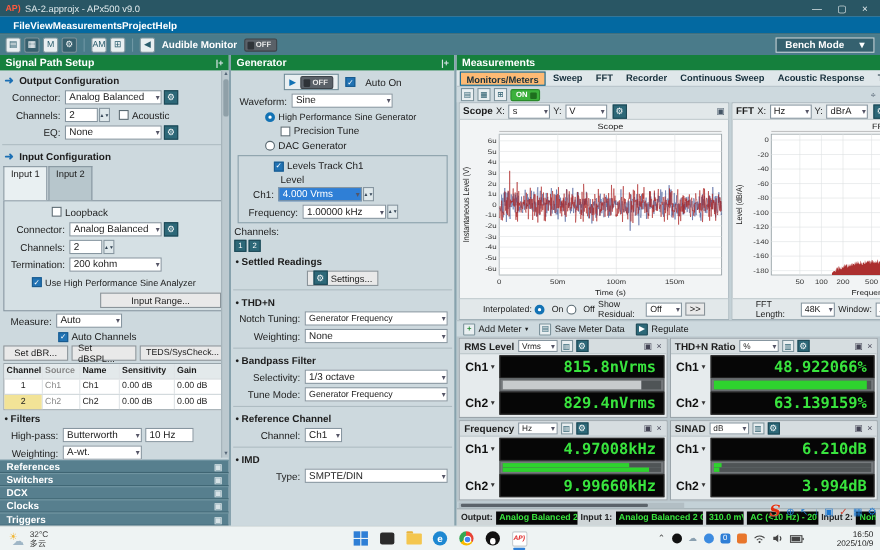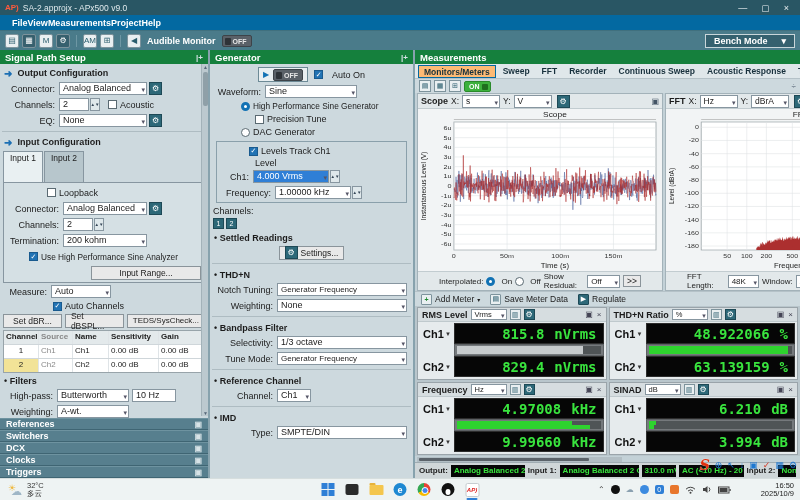--- a/index.html
+++ b/index.html
@@ -98,21 +98,21 @@
   .ic.reg{background:#2d6878;color:#fff;border:1px solid #1d4956;}
   .mgrid{flex:1;display:grid;grid-template-columns:1fr 1fr;grid-template-rows:1fr 1fr;gap:2px;padding:1px 2px;background:#b9c6cc;}
   .meter{background:#e6ebed;border:1px solid #9aa4aa;display:flex;flex-direction:column;overflow:hidden;}
   .mhead{height:14px;display:flex;align-items:center;gap:3px;padding:0 4px;background:#d6dde0;border-bottom:1px solid #bfc9cd;flex:none;}
   .mtitle{font-weight:bold;font-size:9px;white-space:nowrap;}
   .mright{margin-left:auto;display:flex;gap:4px;color:#445;font-size:8px;}
   .mbody{flex:1;display:flex;flex-direction:column;padding:1px 2px 2px;}
   .chrow{flex:1;display:flex;}
   .chlab{width:34px;flex:none;display:flex;align-items:center;justify-content:space-between;padding:0 3px;font-weight:bold;font-size:11px;color:#111;}
   .chlab i{font-style:normal;font-size:6px;color:#333;}
-  .disp{flex:1;background:#060606;border:1px solid #2c2c2c;display:flex;align-items:center;justify-content:flex-end;gap:10px;padding:0 6px;font-family:"DejaVu Sans Mono",monospace;font-weight:bold;font-size:14px;color:#39e43e;white-space:nowrap;overflow:hidden;}
+  .disp{flex:1;background:#060606;border:1px solid #2c2c2c;display:flex;align-items:center;justify-content:flex-end;gap:0;padding:0 6px;font-family:"DejaVu Sans Mono",monospace;font-weight:bold;font-size:14px;color:#39e43e;white-space:nowrap;overflow:hidden;}
   .barstrip{height:12px;margin-left:34px;background:#75797c;border:1px solid #5c6063;padding:1px 2px;display:flex;flex-direction:column;justify-content:space-around;flex:none;}
   .btrack{height:3.5px;background:#4f5456;position:relative;}
   .bfill{position:absolute;left:0;top:0;bottom:0;}
   .hscroll{height:5px;margin:1px 2px 0;background:#b2bec4;position:relative;flex:none;width:205px;}
   .hthumb{position:absolute;left:2px;top:1px;height:3px;width:170px;background:#5b6periodo6a;background:#5b636a;border-radius:1px;}
   .statusbar{height:16px;background:#cfd6d8;border-top:1px solid #9facb2;display:flex;align-items:center;gap:3px;padding:0 4px;flex:none;font-size:8px;}
   .stlab{font-weight:bold;color:#222;white-space:nowrap;}
   .chip{background:#060606;color:#39e43e;font-weight:bold;padding:0 3px;height:12px;line-height:12px;white-space:nowrap;overflow:hidden;}
   
   .taskbar{position:absolute;left:0;right:0;bottom:0;height:22px;background:#eef3f3;border-top:1px solid #d6dede;display:flex;align-items:center;}

